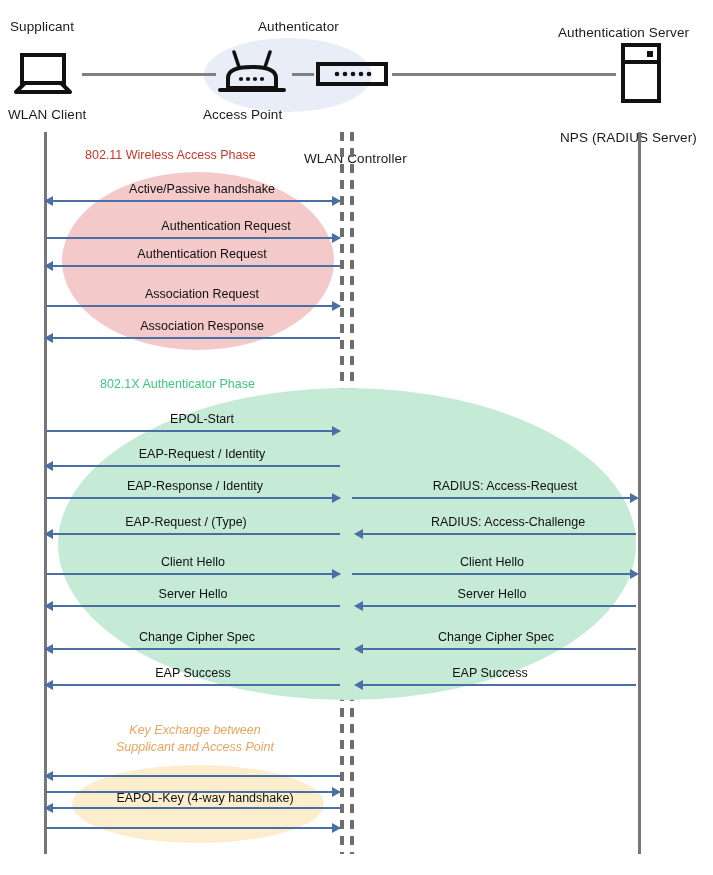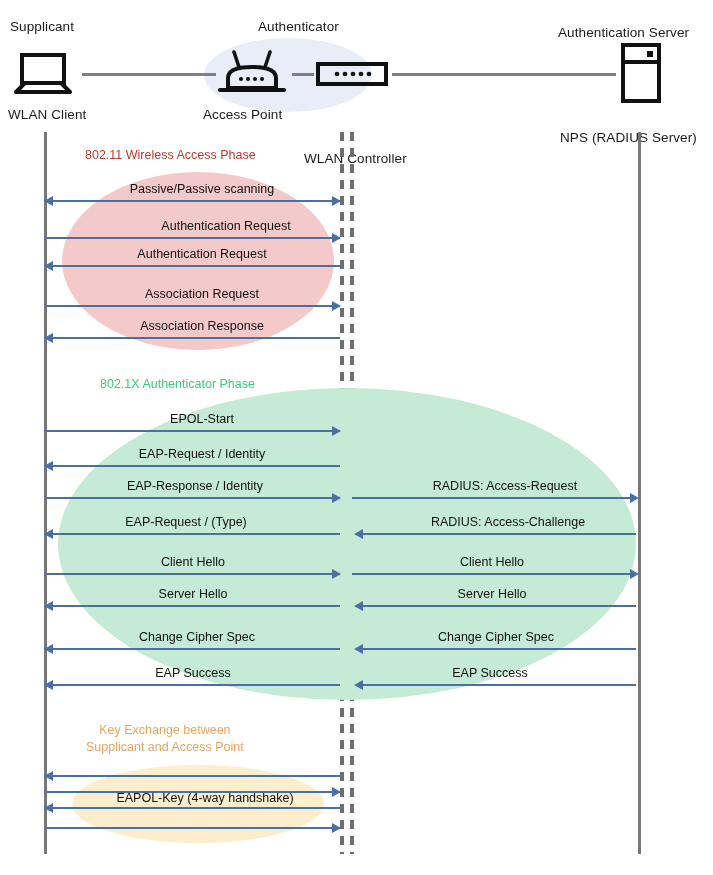--- a/index.html
+++ b/index.html
@@ -178,21 +178,21 @@
   <div class="lifeline" style="left:638px; top:132px; height:722px;"></div>
 
   <div class="phase-ellipse ellipse-wireless" style="left:62px; top:172px; width:272px; height:178px;"></div>
 
   <div class="phase-label wireless" style="left:85px; top:147px;">802.11 Wireless Access Phase</div>
 
   <div class="msg" style="left:0; top:200px;">
     <div class="msg-line" style="left:46px; width:294px;"></div>
     <div class="arrowhead right" style="left:332px;"></div>
     <div class="arrowhead left" style="left:44px;"></div>
-    <div class="msg-text" style="left:202px; top:-18px;">Passive/Passive scanning</div>
+    <div class="msg-text" style="left:202px; top:-18px;">Active/Passive handshake</div>
   </div>
 
   <div class="msg" style="left:0; top:237px;">
     <div class="msg-line" style="left:46px; width:294px;"></div>
     <div class="arrowhead right" style="left:332px;"></div>
     <div class="msg-text" style="left:202px; top:-18px;margin-left:24px;">Authentication Request</div>
   </div>
 
   <div class="msg" style="left:0; top:265px;">
     <div class="msg-line" style="left:46px; width:294px;"></div>
@@ -277,21 +277,21 @@
     <div class="msg-line" style="left:46px; width:294px;"></div>
     <div class="arrowhead left" style="left:44px;"></div>
     <div class="msg-text" style="left:193px; top:-18px;">EAP Success</div>
     <div class="msg-line" style="left:356px; width:280px;"></div>
     <div class="arrowhead left" style="left:354px;"></div>
     <div class="msg-text" style="left:490px; top:-18px;">EAP Success</div>
   </div>
 
   <div class="phase-ellipse ellipse-key" style="left:72px; top:765px; width:252px; height:78px;"></div>
 
-  <div class="phase-label key" style="left:86px; top:722px;">
+  <div class="phase-label key" style="left:116px; top:722px;font-style:italic;">
     <div>Key Exchange between</div>
     <div>Supplicant and Access Point</div>
   </div>
 
   <div class="msg" style="left:0; top:775px;">
     <div class="msg-line" style="left:46px; width:294px;"></div>
     <div class="arrowhead left" style="left:44px;"></div>
   </div>
 
   <div class="msg" style="left:0; top:791px;">

